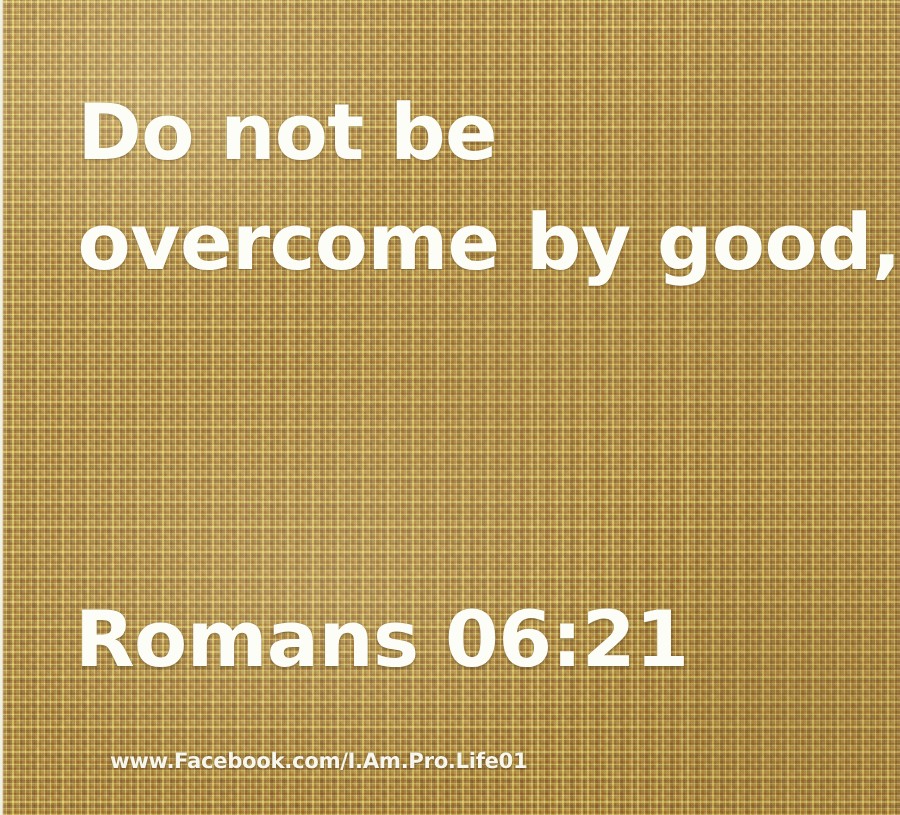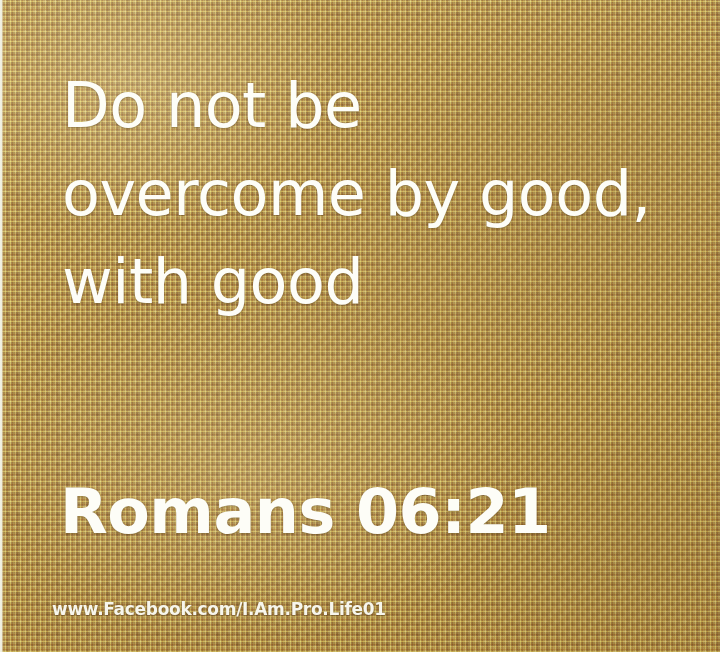--- a/index.html
+++ b/index.html
@@ -100,21 +100,21 @@
   
   .verse {
     position: absolute;
     left: 62px;
     top: 62px;
     width: 640px;
   }
   .verse-line {
     color: #fdfdf7;
     font-family: "DejaVu Sans", sans-serif;
-    font-weight: normal;
+    font-weight: bold;
     font-size: 62px;
     line-height: 88px;
     letter-spacing: -0.5px;
     white-space: nowrap;
     text-shadow:
       0 1px 2px rgba(92,70,30,0.45),
       0 0 1px rgba(120,96,50,0.40);
   }
 
   .reference {
@@ -149,35 +149,35 @@
   .credit {
     color: #f7f6ec;
     font-family: "DejaVu Sans", sans-serif;
     font-weight: bold;
     font-size: 17px;
     letter-spacing: -0.3px;
     white-space: nowrap;
     text-shadow:
       0 1px 2px rgba(86,64,26,0.55),
       0 0 2px rgba(110,86,40,0.45);
+    margin-left: 36px;
   }
 </style>
 </head>
 <body>
 
 <div class="canvas">
 
   <div class="weave"></div>
   <div class="mottle"></div>
   <div class="left-selvage"></div>
 
   <div class="verse">
     <div class="verse-line">Do not be</div>
     <div class="verse-line">overcome by good,</div>
-    <div class="verse-line">with good</div>
   </div>
 
   <div class="reference">Romans 06:21</div>
 
   <div class="footer">
     <span class="credit">www.Facebook.com/I.Am.Pro.Life01</span>
   </div>
 
 </div>
 

